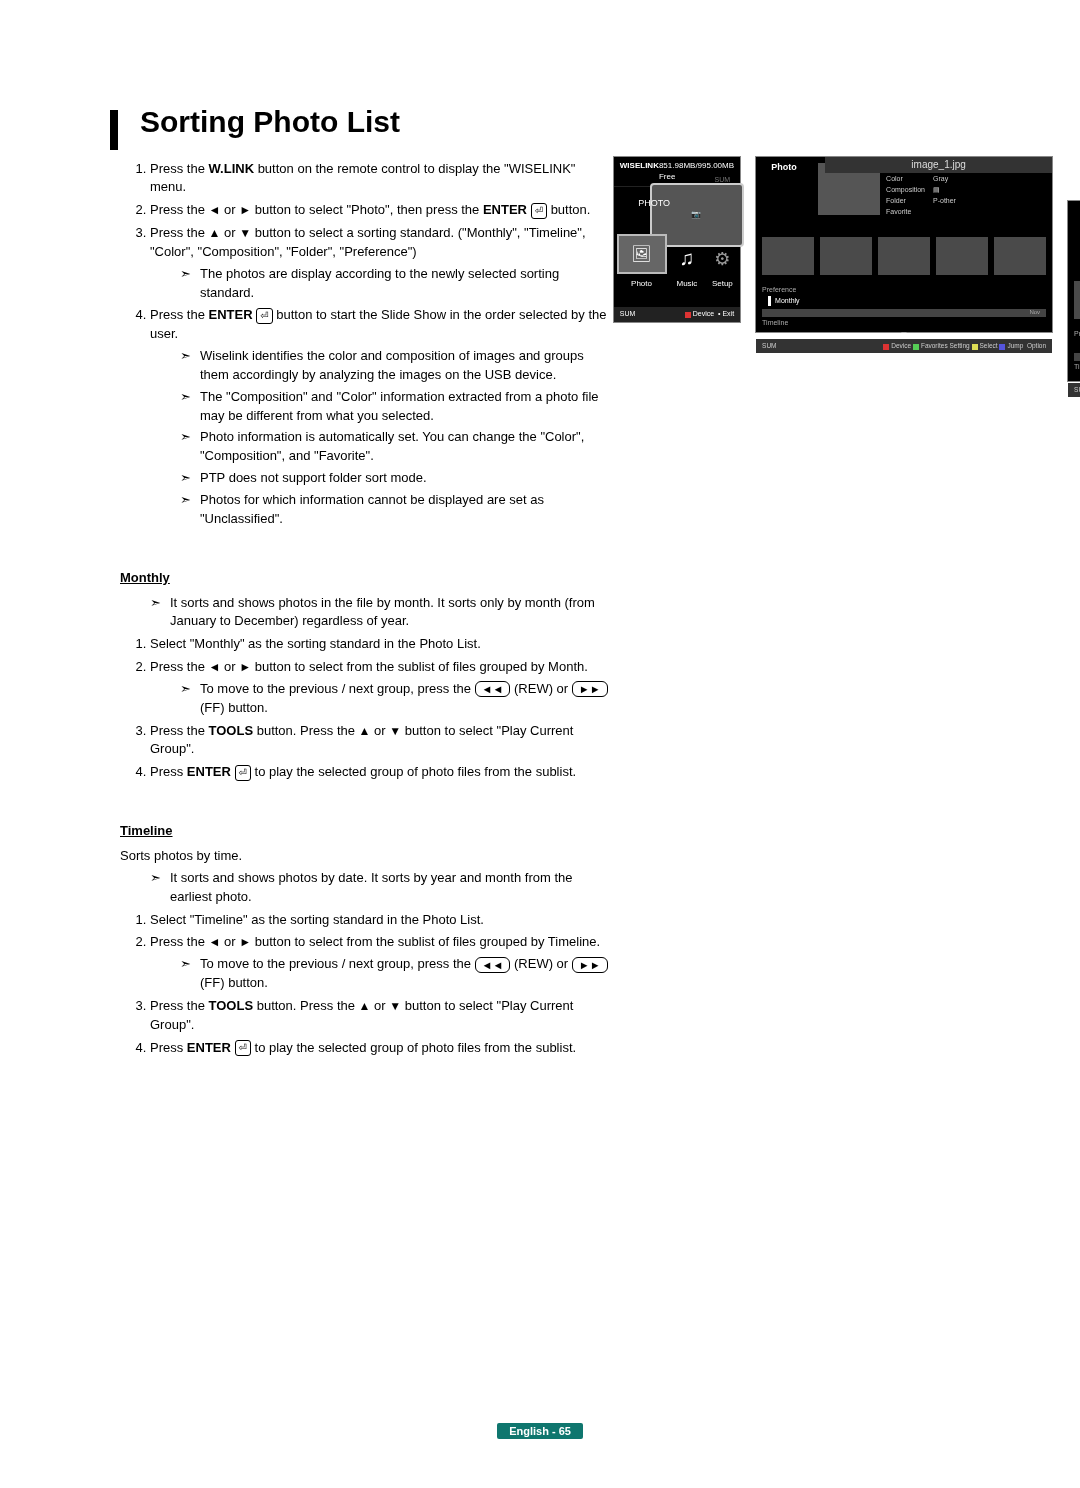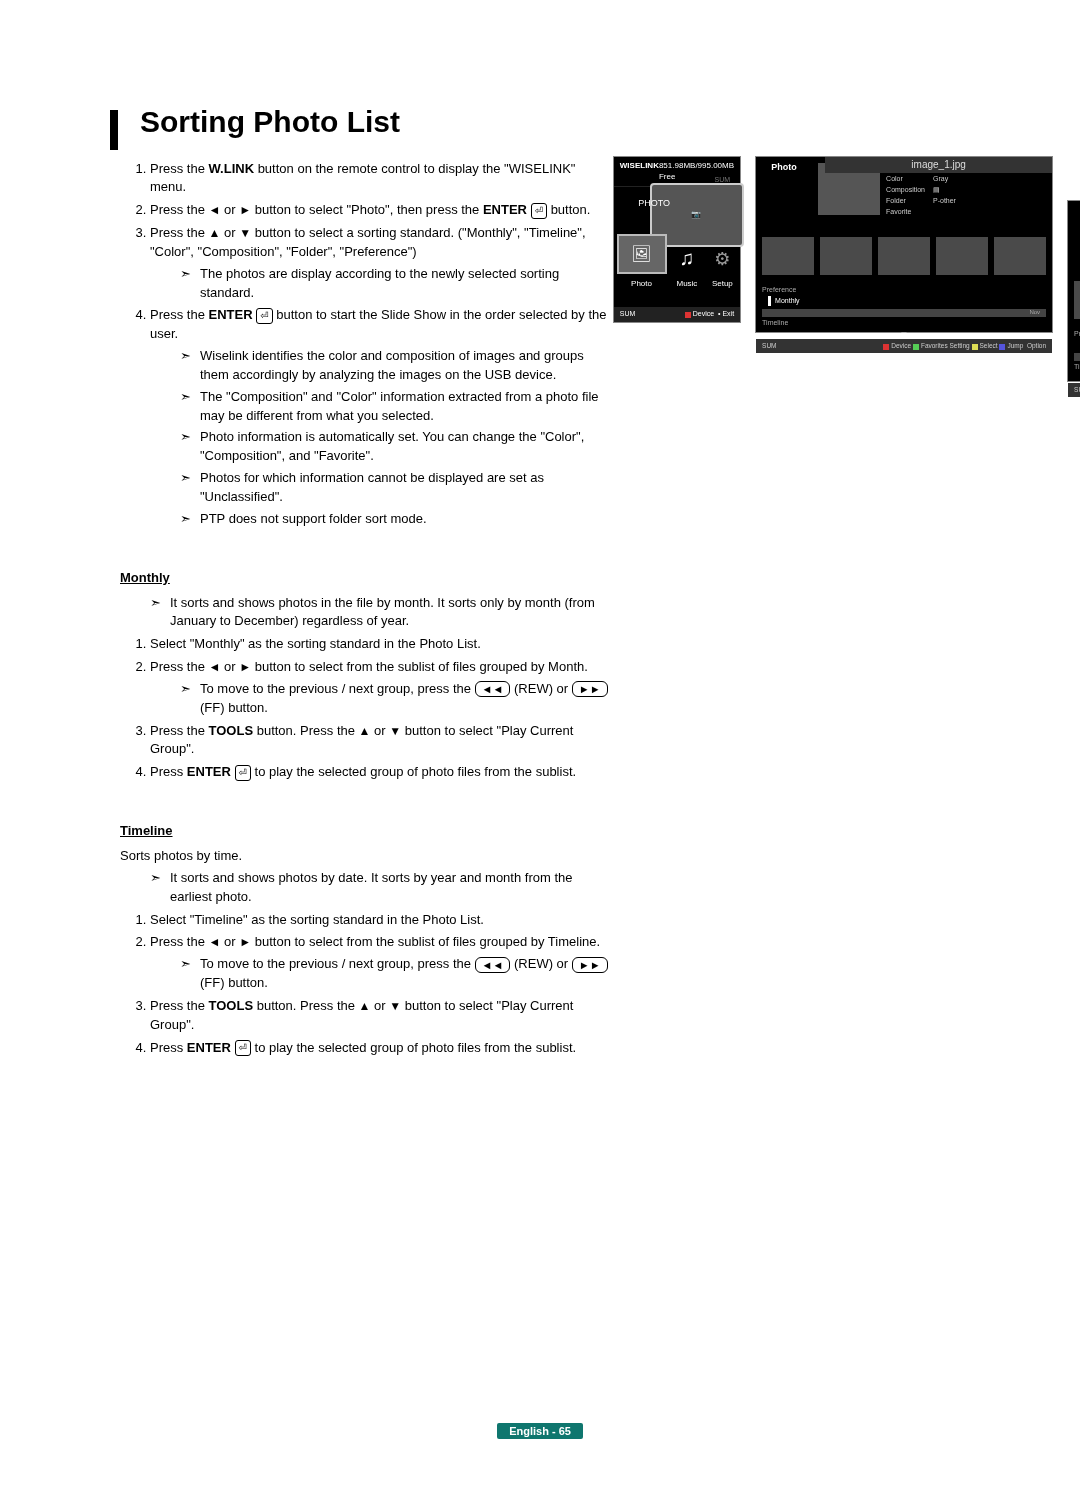--- a/index.html
+++ b/index.html
@@ -84,22 +84,22 @@
     </li>
     <li>
       <span>Press the </span><span class="glyph">▲</span><span> or </span><span class="glyph">▼</span><span> button to select a sorting standard. ("Monthly", "Timeline", "Color", "Composition", "Folder", "Preference")</span>
       <div class="note">The photos are display according to the newly selected sorting standard.</div>
     </li>
     <li>
       <span>Press the </span><b>ENTER</b> <span class="enter-icon">⏎</span><span> button to start the Slide Show in the order selected by the user.</span>
       <div class="note">Wiselink identifies the color and composition of images and groups them accordingly by analyzing the images on the USB device.</div>
       <div class="note">The "Composition" and "Color" information extracted from a photo file may be different from what you selected.</div>
       <div class="note">Photo information is automatically set. You can change the "Color", "Composition", and "Favorite".</div>
+      <div class="note">PTP does not support folder sort mode.</div>
       <div class="note">Photos for which information cannot be displayed are set as "Unclassified".</div>
-      <div class="note">PTP does not support folder sort mode.</div>
     </li>
   </ol>
 
   <div class="subh">Monthly</div>
   <div class="note">It sorts and shows photos in the file by month. It sorts only by month (from January to December) regardless of year.</div>
   <ol>
     <li>Select "Monthly" as the sorting standard in the Photo List.</li>
     <li>
       <span>Press the </span><span class="glyph">◄</span><span> or </span><span class="glyph">►</span><span> button to select from the sublist of files grouped by Month.</span>
       <div class="note">

